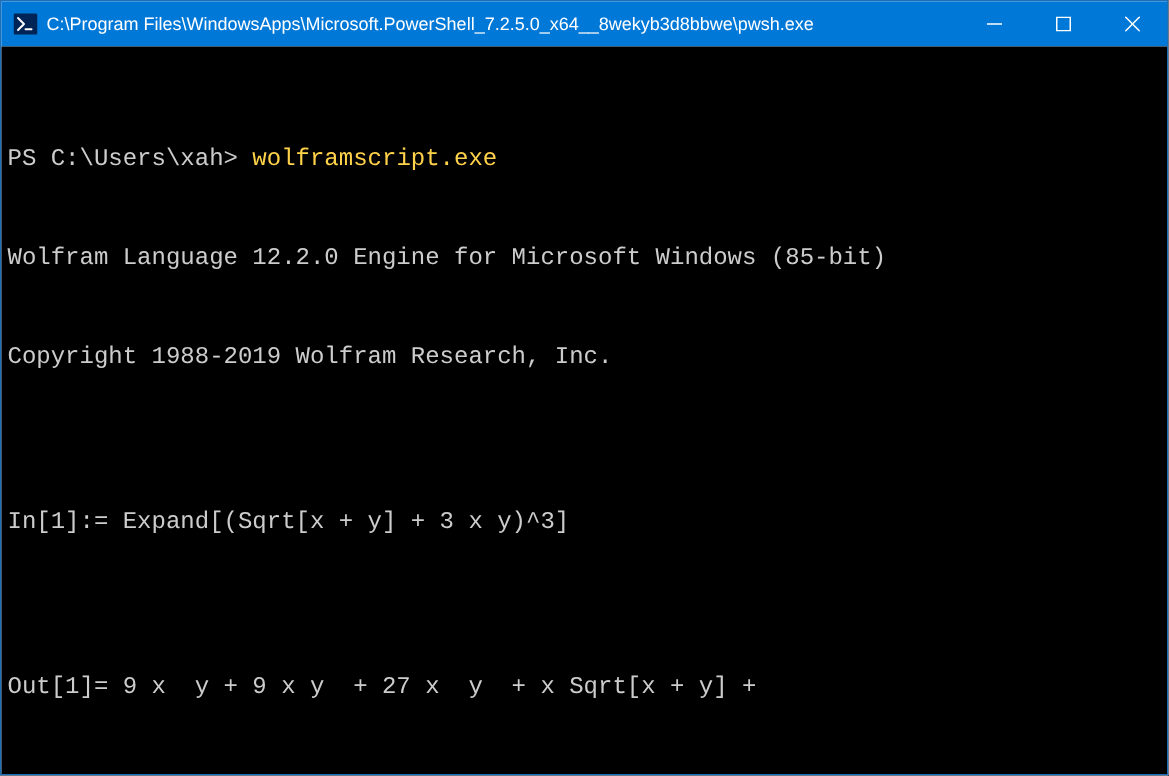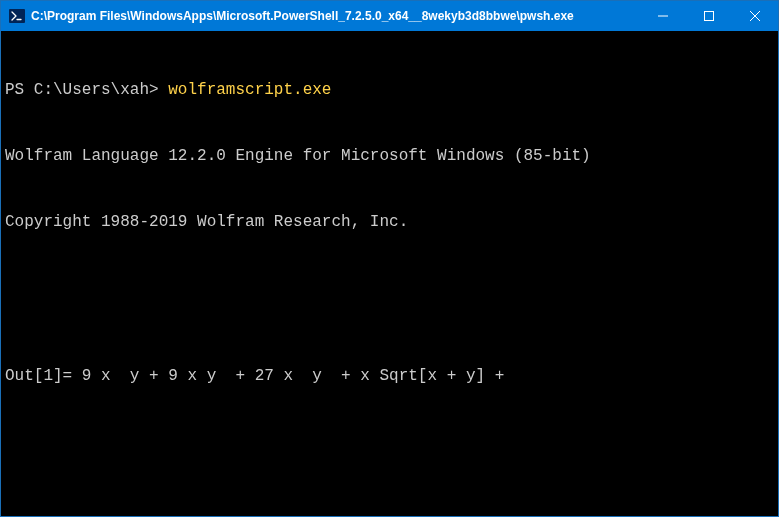--- a/index.html
+++ b/index.html
@@ -34,42 +34,41 @@
       margin-right: 6px;
       display: flex;
       align-items: center;
       justify-content: center;
     }
     .titlebar-title {
       flex: 1;
       white-space: nowrap;
       overflow: hidden;
       text-overflow: ellipsis;
-      font-weight: bold;
     }
     .win-controls {
       display: flex;
       height: 100%;
     }
     .win-btn {
       width: 46px;
       height: 100%;
       display: flex;
       align-items: center;
       justify-content: center;
       color: #ffffff;
       cursor: default;
     }
     .terminal {
       flex: 1;
       background: #000000;
       color: #cccccc;
       font-size: 16px;
       line-height: 22px;
-      padding: 4px 4px;
+      padding: 20px 4px;
       white-space: pre;
       overflow: hidden;
       font-family: Consolas, "Courier New", monospace;
     }
     .t-line { white-space: pre; }
     .accent { color: #ffd24a; font-weight: 500; }
   </style>
 </head>
 <body>
 
@@ -102,20 +101,21 @@
           </svg>
       </div>
     </div>
   </div>
 
   <div class="terminal">
     <div class="t-line"><span>PS C:\Users\xah&gt; </span><span class="accent">wolframscript.exe</span></div>
     <div class="t-line">Wolfram Language 12.2.0 Engine for Microsoft Windows (85-bit)</div>
     <div class="t-line">Copyright 1988-2019 Wolfram Research, Inc.</div>
     <div class="t-line"></div>
+    <div class="t-line">In[1]:= Expand[(Sqrt[x + y] + 3 x y)^3]</div>
     <div class="t-line"></div>
     <div class="t-line">Out[1]= 9 x  y + 9 x y  + 27 x  y  + x Sqrt[x + y] + </div>
     <div class="t-line"></div>
     
     
     <div class="t-line"></div>
     
     <div class="t-line"></div>
     
     <div class="t-line"></div>

